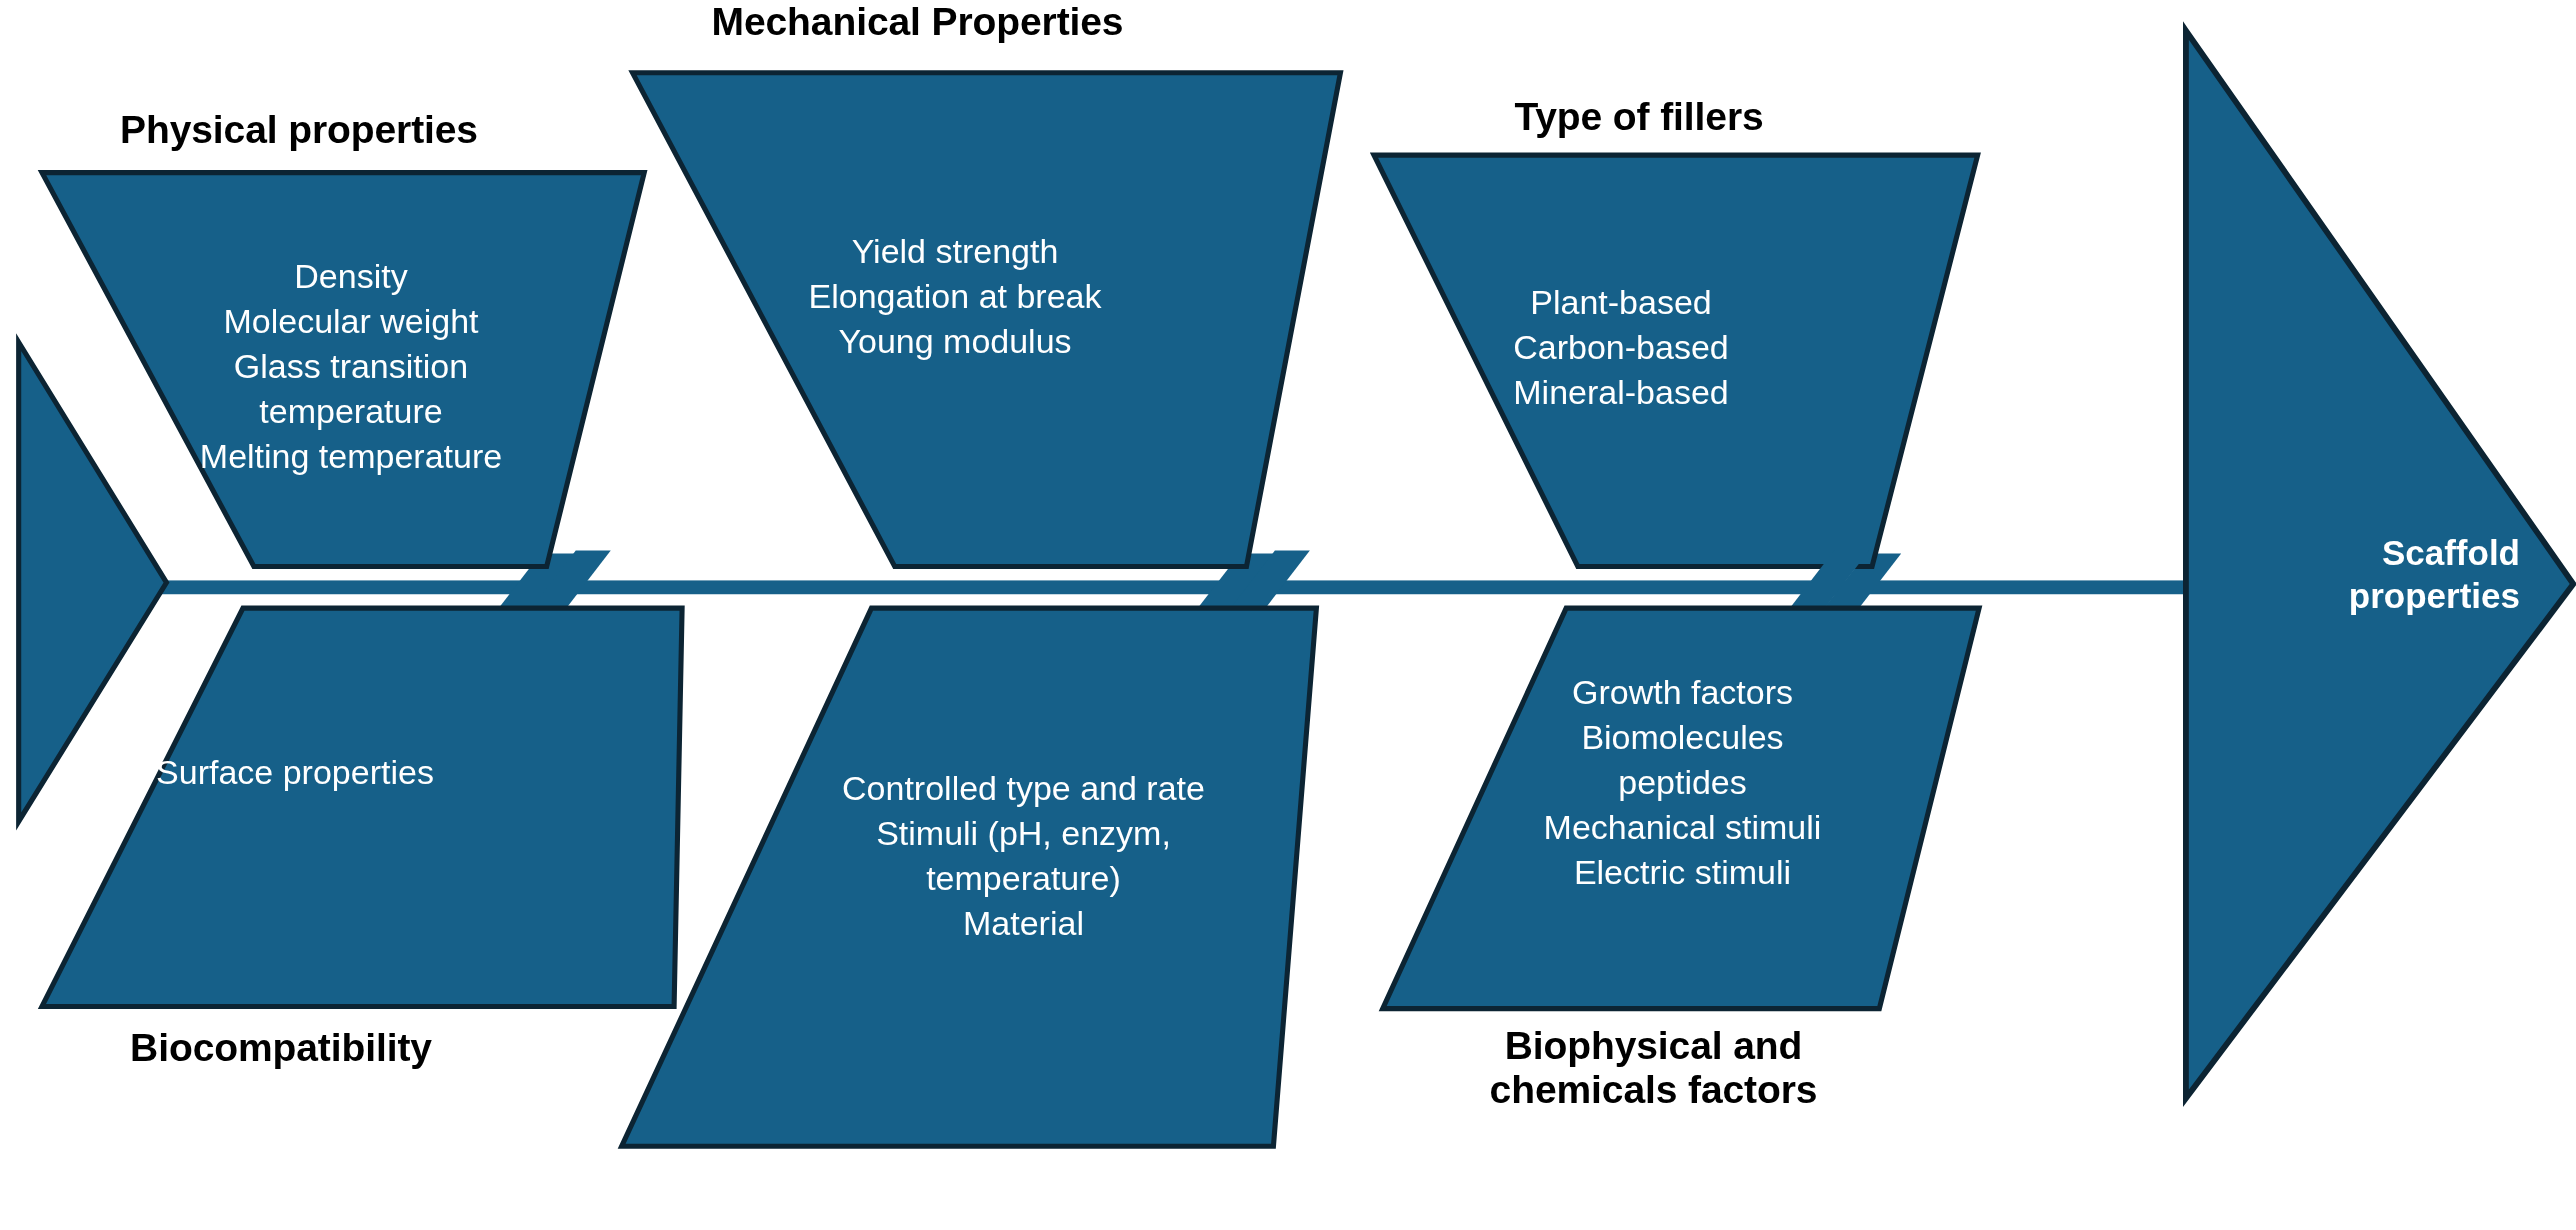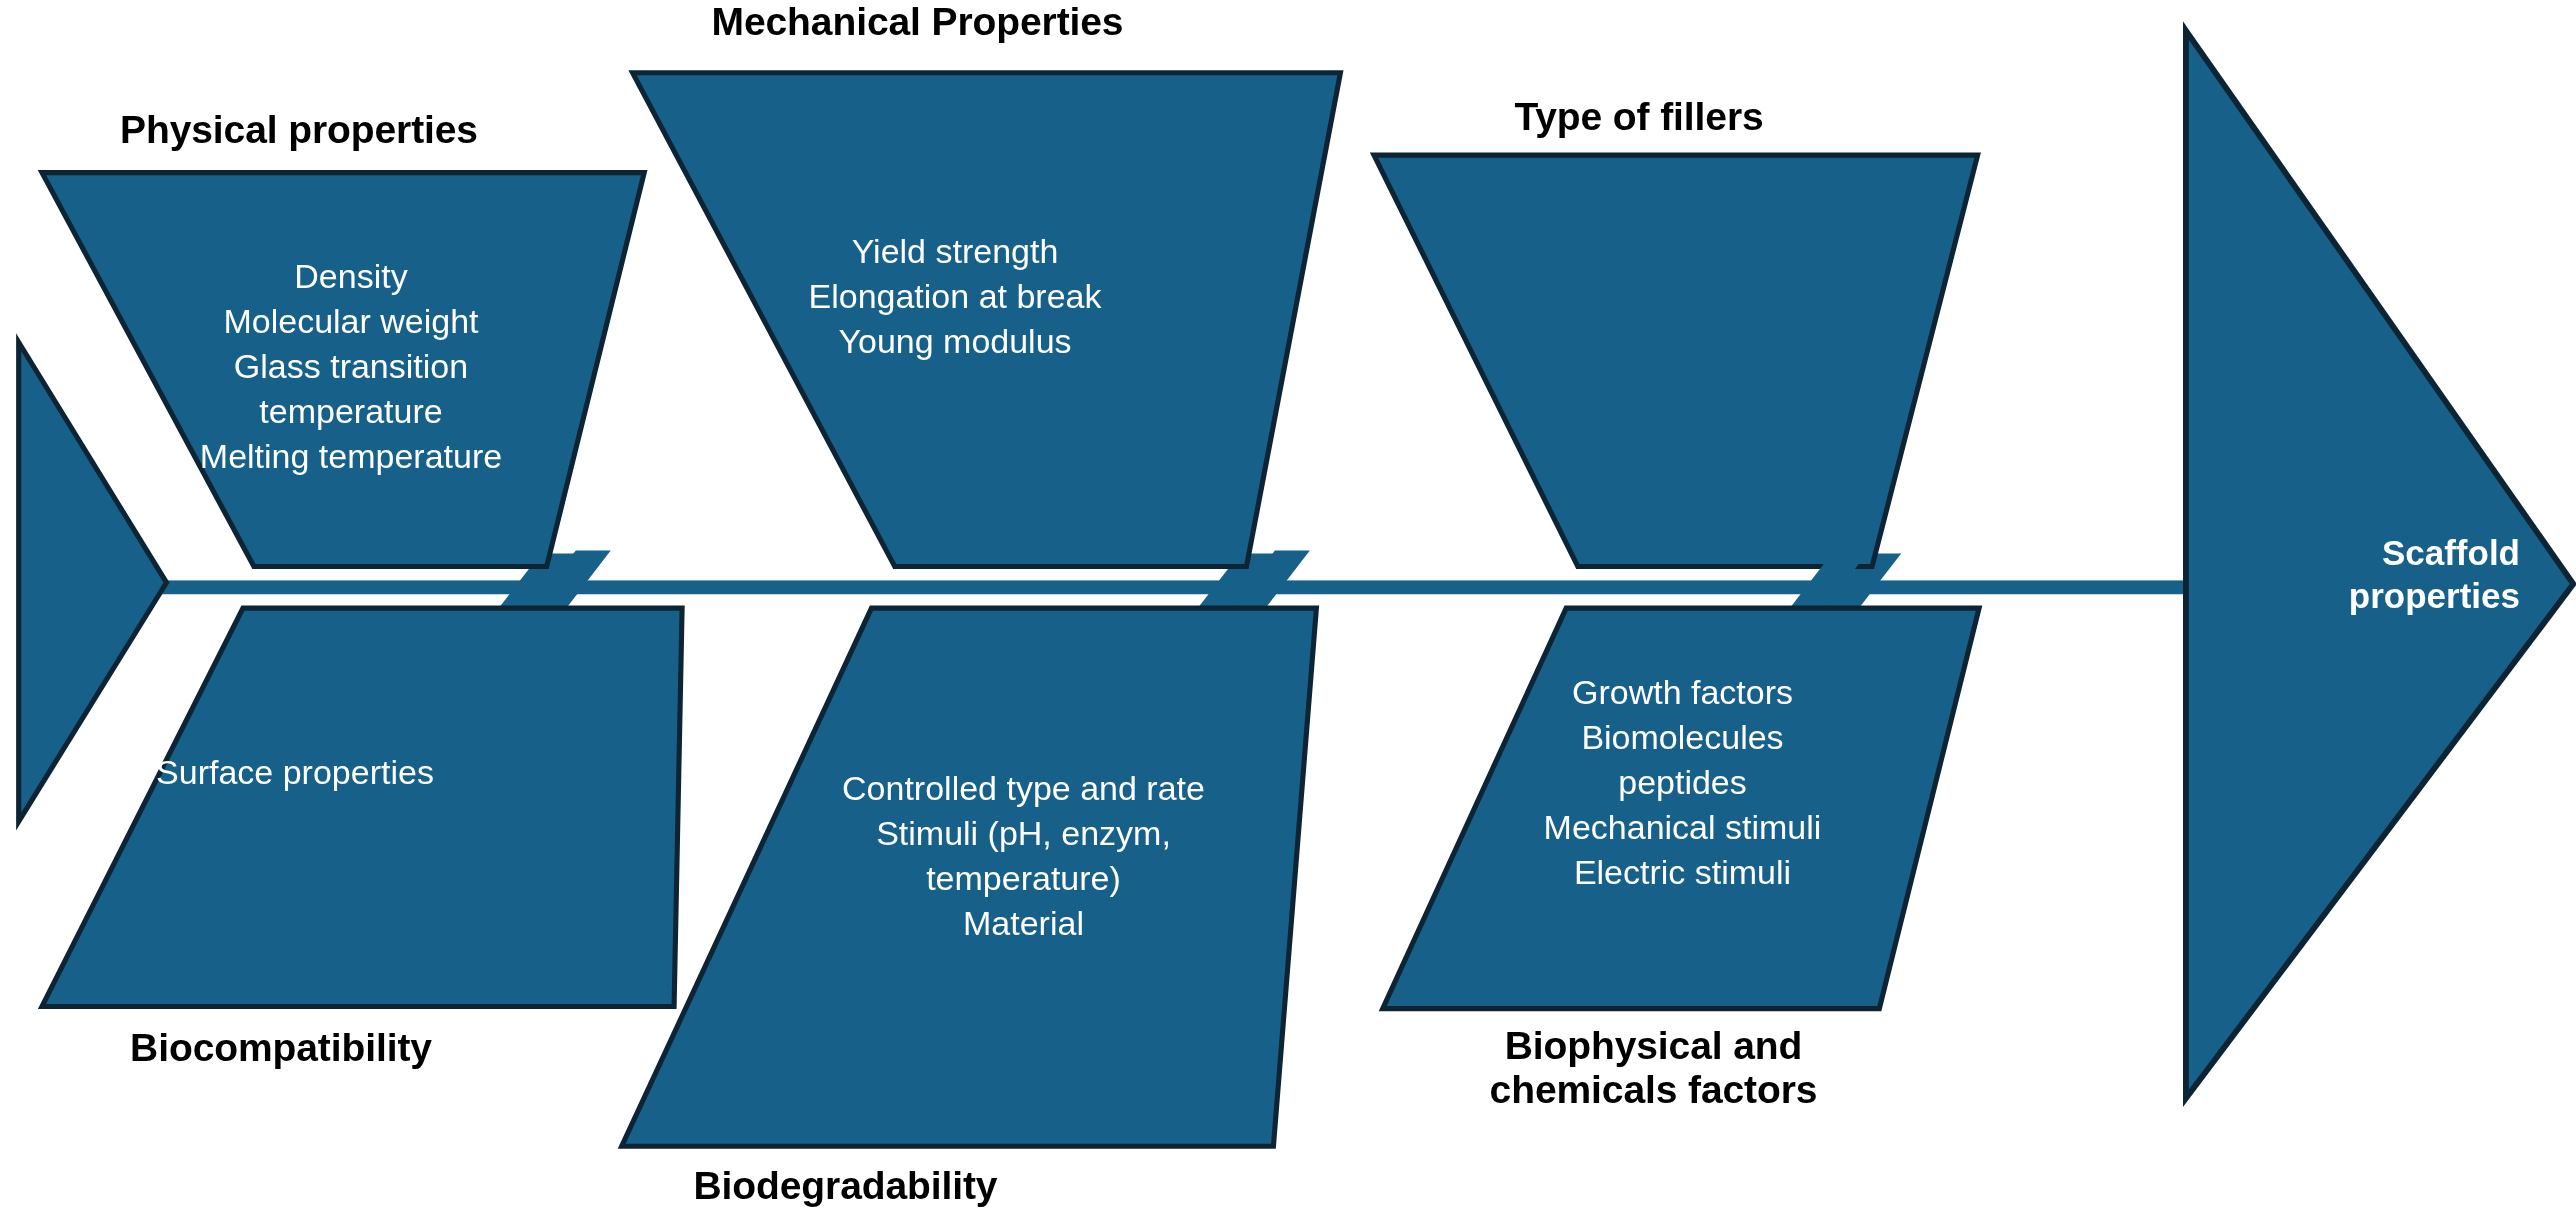--- a/index.html
+++ b/index.html
@@ -81,37 +81,39 @@
   <div class="cat-items" style="left:136px; top:226px; width:430px;margin-top:28px;">Density
 Molecular weight
 Glass transition
 temperature
 Melting temperature</div>
 
   <div class="cat-items" style="left:729px; top:229px; width:452px;">Yield strength
 Elongation at break
 Young modulus</div>
 
+  <div class="cat-items" style="left:1399px; top:280px; width:444px;">Plant-based
+Carbon-based
+Mineral-based</div>
 
   <div class="cat-items" style="left:62px; top:750px; width:466px;">Surface properties</div>
 
   <div class="cat-items" style="left:772px; top:766px; width:503px;">Controlled type and rate
 Stimuli (pH, enzym,
 temperature)
 Material</div>
 
   <div class="cat-items" style="left:1435px; top:670px; width:495px;">Growth factors
 Biomolecules
 peptides
 Mechanical stimuli
 Electric stimuli</div>
 
   <div class="cat-title" style="left:55px; top:1026px; width:452px;">Biocompatibility</div>
 
-  <div class="cat-title" style="left:503px; top:1164px; width:685px;">Biodegradability</div>
 
   <div class="cat-title" style="left:1391px; top:1024px; width:525px;">Biophysical and
 chemicals factors</div>
 
   <div class="head-label" style="left:2229px; top:532px; width:291px;">Scaffold
 properties</div>
 
 </div>
 
 

